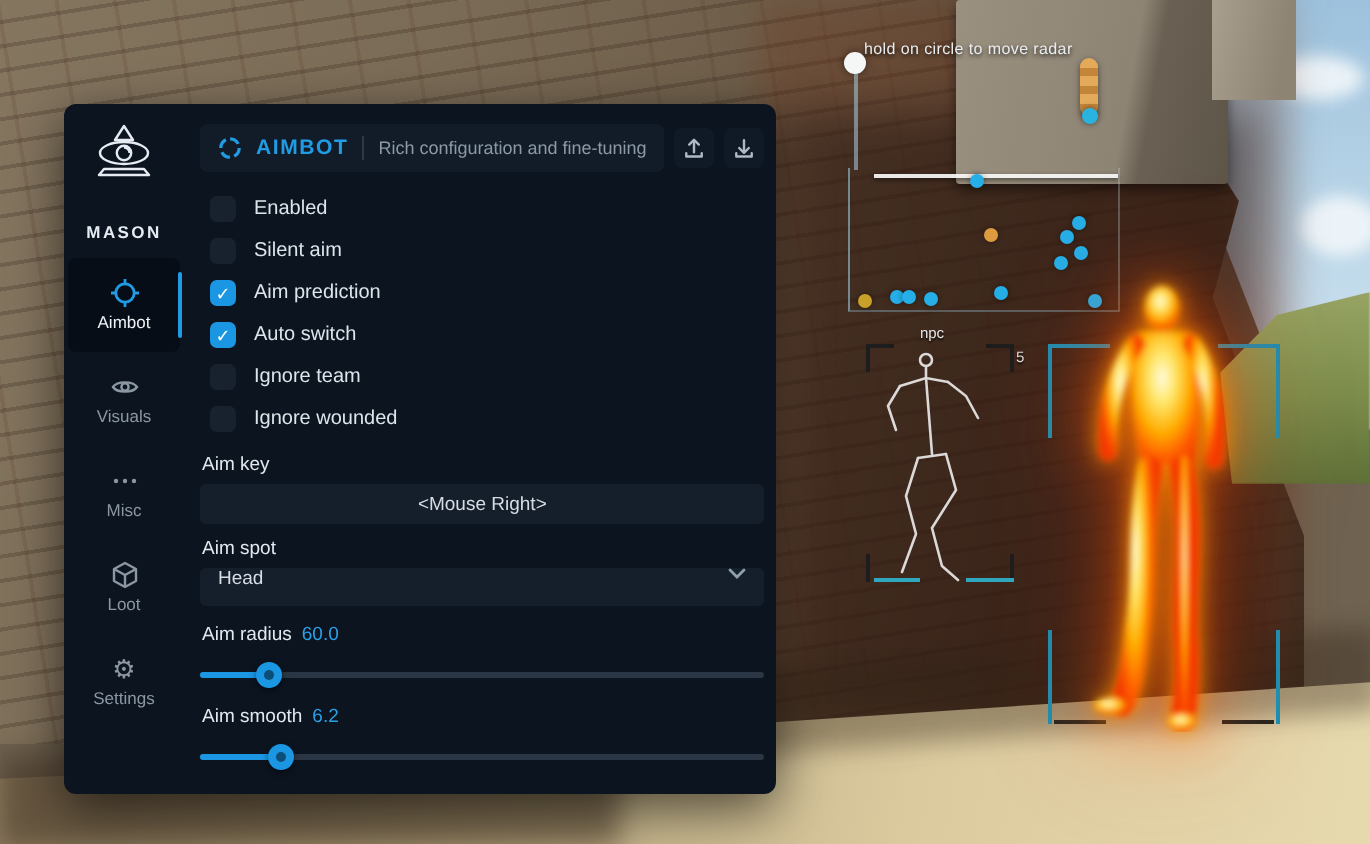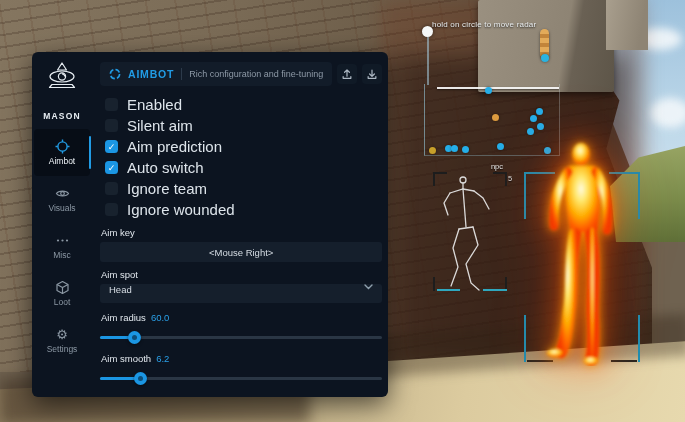--- a/index.html
+++ b/index.html
@@ -57,21 +57,21 @@
 
   
   .marker-pill{left:540px;top:29px;width:9px;height:29px;border-radius:4.5px;
        background:repeating-linear-gradient(180deg,#e3ab59 0 5px,#c2853a 5px 9px);
        box-shadow:0 1px 3px rgba(0,0,0,.5);}
   .marker-dot{left:541px;top:54px;width:8px;height:8px;border-radius:50%;background:#2bb3e0;
        box-shadow:0 0 3px rgba(0,0,0,.5);}
 
   
   .npc-esp{left:429px;top:163px;width:80px;height:130px;}
-  .npc-label{position:absolute;left:0;top:-1px;width:74px;text-align:right;font-size:7.5px;
+  .npc-label{position:absolute;left:0;top:-1px;width:74px;text-align:center;font-size:7.5px;
        color:#e6e6e6;text-shadow:0 1px 1px rgba(0,0,0,.8);}
   .npc-dist{position:absolute;left:79px;top:11px;font-size:7.5px;color:#dcdcdc;
        text-shadow:0 1px 1px rgba(0,0,0,.8);}
   .nb{position:absolute;width:14px;height:14px;border:0 solid #1d1d1d;}
   .nb.tl{left:4px;top:9px;border-left-width:2px;border-top-width:2px;}
   .nb.tr{left:64px;top:9px;border-right-width:2px;border-top-width:2px;}
   .nb.bl{left:4px;top:114px;border-left-width:2px;}
   .nb.br{left:64px;top:114px;border-right-width:2px;}
   .ncyan{position:absolute;height:2px;background:#2fa8bf;top:126px;}
   .ncyan.l{left:8px;width:23px;}
@@ -119,21 +119,21 @@
   .hdr-sep{width:1px;height:12px;background:#2c3a4a;}
   .hdr-sub{color:#8d99a6;font-size:9px;white-space:nowrap;overflow:hidden;}
   .icon-btn{width:20px;height:20px;border-radius:4px;display:flex;align-items:center;
        justify-content:center;color:#aeb9c4;background:#101a26;cursor:pointer;}
 
   .cbx-list{margin-top:8px;}
   .cbx-row{height:21px;display:flex;align-items:center;gap:9px;padding-left:5px;cursor:pointer;}
   .cbx{width:13px;height:13px;border-radius:3.5px;background:#18222e;flex:0 0 13px;
        display:flex;align-items:center;justify-content:center;font-size:9px;color:transparent;}
   .cbx-row.checked .cbx{background:#1b96e3;color:#fff;}
-  .cbx-label{font-size:15px;color:#dde4ea;}
+  .cbx-label{font-size:10px;color:#dde4ea;}
 
   .fld-label{margin-top:7px;font-size:9.5px;color:#e2e8ee;padding-left:1px;}
   .key-btn{margin-top:4px;height:20px;background:#151f2c;border-radius:3px;display:flex;
        align-items:center;justify-content:center;font-size:9.5px;color:#d6dde4;cursor:pointer;}
   .select{margin-top:4px;height:19px;background:#151f2c;border-radius:3px;display:flex;
        align-items:flex-start;padding:0 9px;font-size:9.5px;color:#d6dde4;cursor:pointer;}
   .select .sel-val{flex:1;}
   .chev{color:#8fa0ad;display:flex;}
 
   .sl-label{margin-top:9px;font-size:9.5px;color:#e2e8ee;display:flex;gap:5px;padding-left:1px;}

